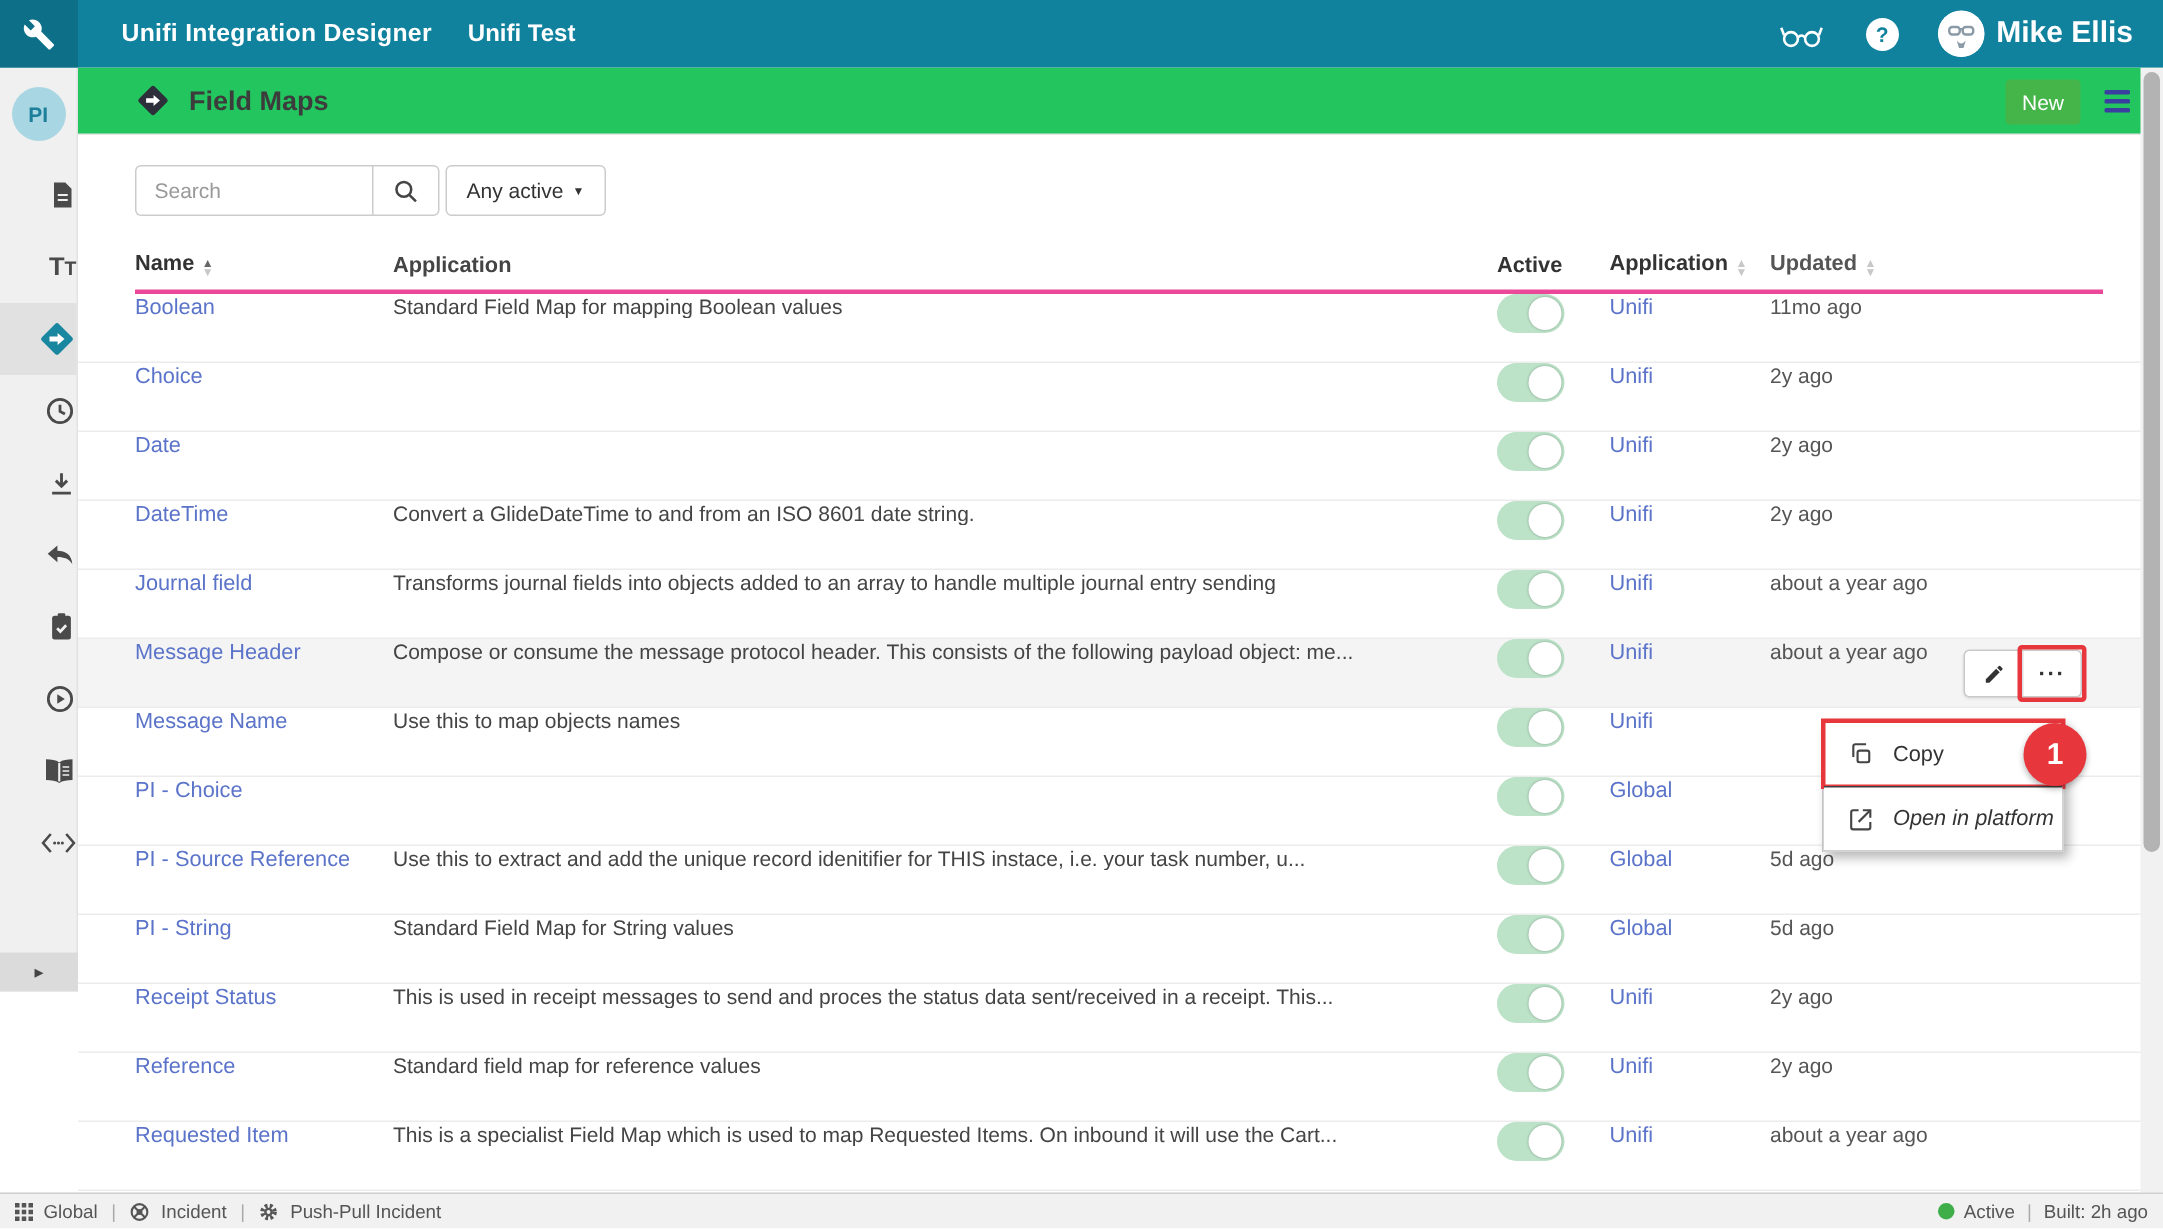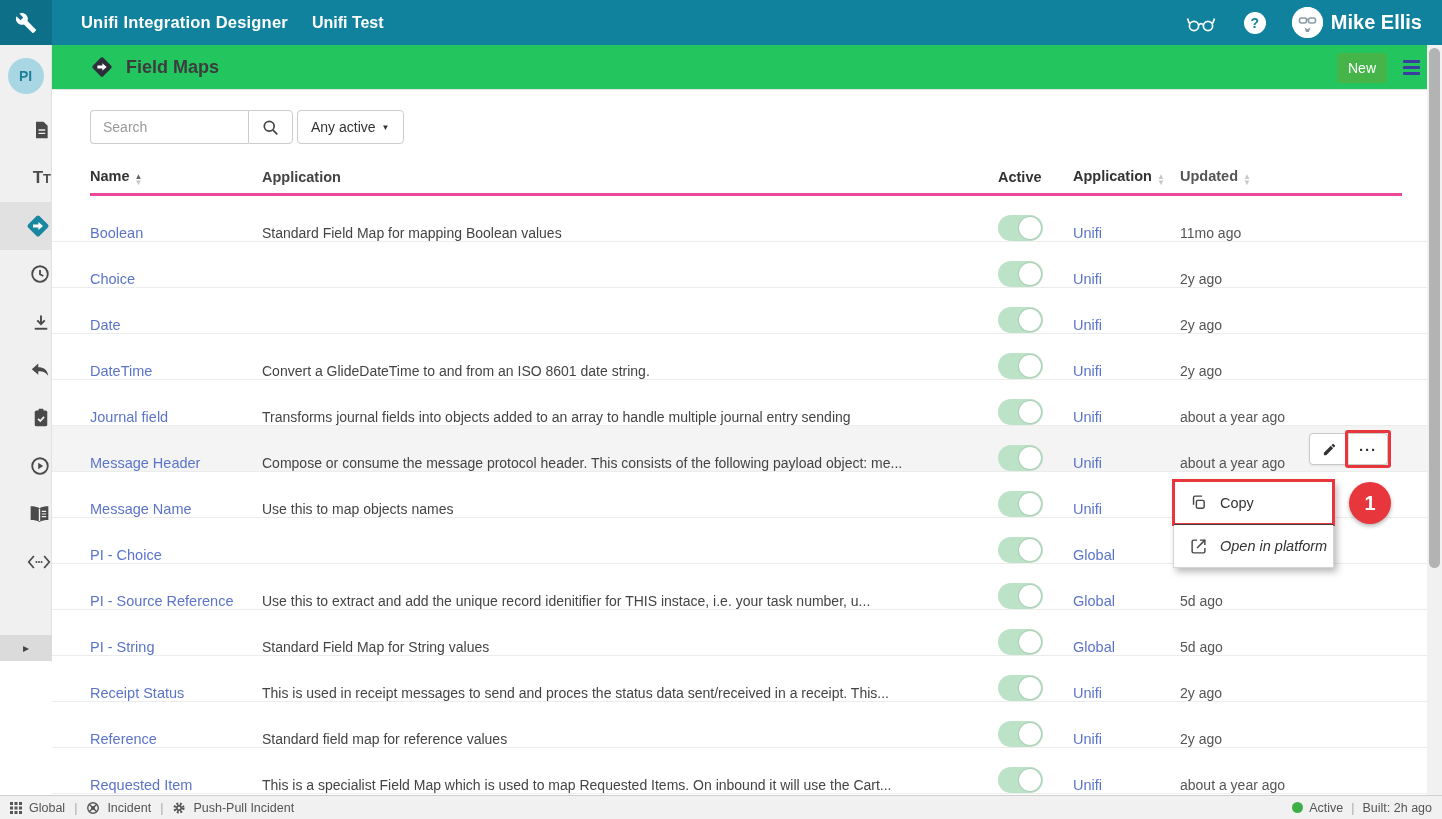--- a/index.html
+++ b/index.html
@@ -45,36 +45,36 @@
   .caret{ font-size:10px; color:#333; }
 
   
   .thead{ position:absolute; top:115px; left:38px; right:40px; height:36px; display:flex; align-items:center; border-bottom:3px solid #ec4899; font-size:14.5px; font-weight:700; color:#333; }
   .c-name{ width:172px; } .c-desc{ width:736px; } .c-active{ width:75px; } .c-app{ width:107px; } .c-upd{ width:150px; } .c-act{ flex:1; }
   .sort{ display:inline-flex; flex-direction:column; vertical-align:2px; margin-left:5px; font-size:8px; line-height:6px; color:#c8c8c8; }
   .sort .on{ color:#666; }
   .th{ cursor:pointer; }
 
   .tbody{ position:absolute; top:151px; left:0; right:0; bottom:0; overflow:hidden; }
-  .trow{ height:46px; display:flex; align-items:flex-end; border-bottom:1px solid #ececec; padding-left:38px; padding-right:40px; position:relative; font-size:14px; }
+  .trow{ height:46px; display:flex; align-items:flex-start; border-bottom:1px solid #ececec; padding-left:38px; padding-right:40px; position:relative; font-size:14px; }
   .trow.hl{ background:#f4f4f4; }
   .trow a{ color:var(--link); text-decoration:none; font-size:14.5px; cursor:pointer; }
   .c-desc{ color:#444; white-space:nowrap; overflow:hidden; }
   .c-upd{ color:#555; }
 
   .toggle{ width:45px; height:26px; border-radius:13px; background:var(--toggle); position:relative; cursor:pointer; }
   .toggle .knob{ position:absolute; right:2px; top:2px; width:22px; height:22px; border-radius:50%; background:#fff; box-shadow:0 0 2px rgba(0,0,0,.3); }
 
   .row-actions{ position:absolute; left:1257px; top:7px; height:32px; display:flex; border:1px solid #c9c9c9; border-radius:4px; background:#fff; box-shadow:0 1px 2px rgba(0,0,0,.08); }
   .act-edit{ width:39px; display:flex; align-items:center; justify-content:center; border-right:1px solid #ddd; cursor:pointer; }
   .act-more{ width:38px; display:flex; align-items:center; justify-content:center; font-weight:700; font-size:15px; color:#333; letter-spacing:1px; position:relative; cursor:pointer; }
   .red-outline{ position:absolute; inset:-4px; border:3px solid var(--red); border-radius:3px; pointer-events:none; }
 
   
-  .context-menu{ position:absolute; left:1121px; top:435px; width:161px; background:#737373; border:1px solid #d4d4d4; box-shadow:3px 4px 7px rgba(0,0,0,.28); z-index:10; }
+  .context-menu{ position:absolute; left:1163px; top:435px; width:161px; background:#737373; border:1px solid #d4d4d4; box-shadow:3px 4px 7px rgba(0,0,0,.28); z-index:10; }
   .menu-item{ height:43px; display:flex; align-items:center; padding-left:16px; gap:13px; font-size:14.5px; color:#333; position:relative; cursor:pointer; background:#fff; }
   .menu-item + .menu-item{ border-top:1px solid #404040;font-style:italic; }
   .menu-red{ position:absolute; inset:-2px; border:3px solid var(--red); pointer-events:none; }
   .step-badge{ position:absolute; left:1297px; top:437px; width:42px; height:42px; border-radius:50%; background:var(--red); color:#fff; font-size:20px; font-weight:700; display:flex; align-items:center; justify-content:center; z-index:11; box-shadow:0 2px 4px rgba(0,0,0,.3); }
 
   
   .scrollbar{ position:absolute; right:0; top:0; width:15px; height:750px; background:#f1f1f1; }
   .sb-thumb{ position:absolute; top:3px; left:2px; width:11px; height:520px; background:#b3b3b3; border-radius:6px; cursor:pointer; }
 
   

